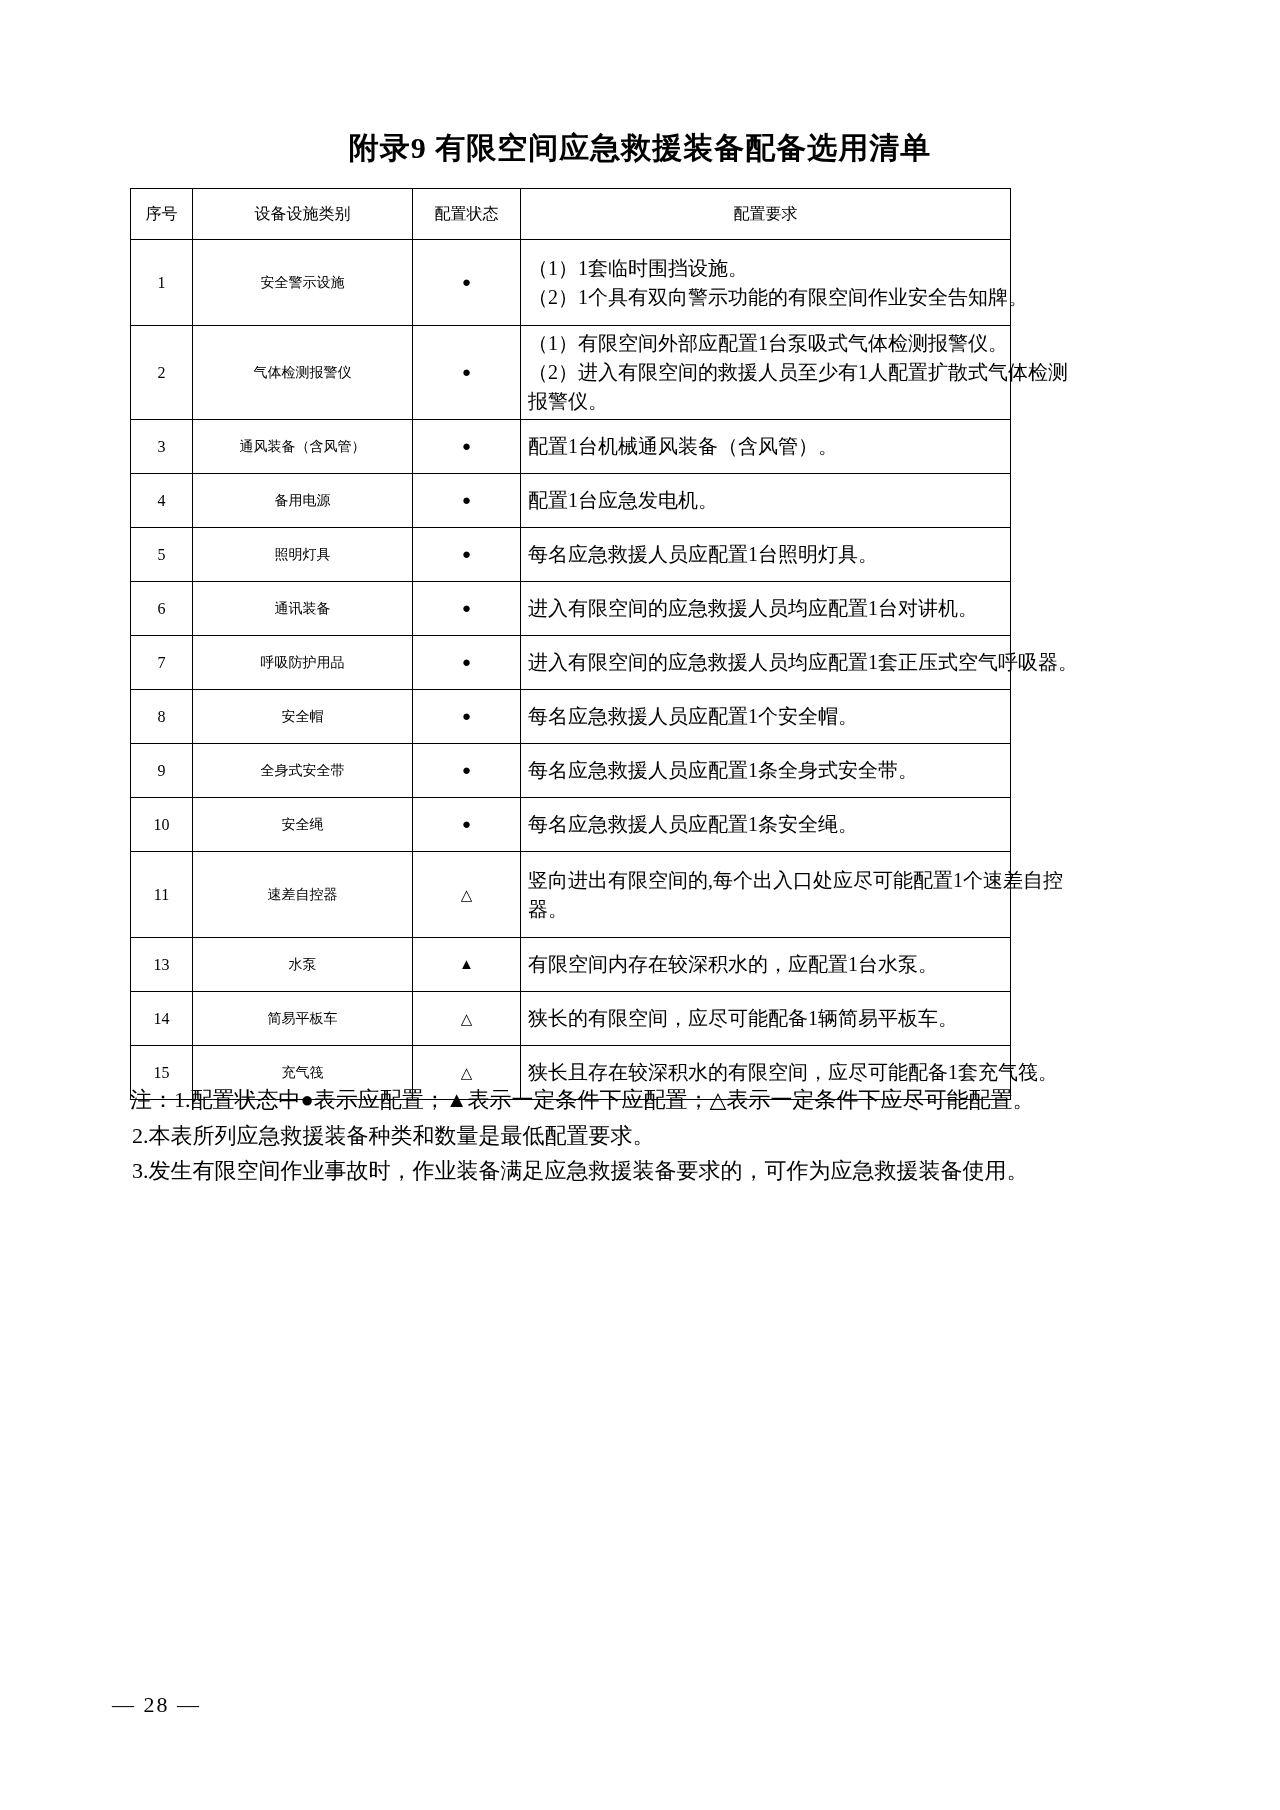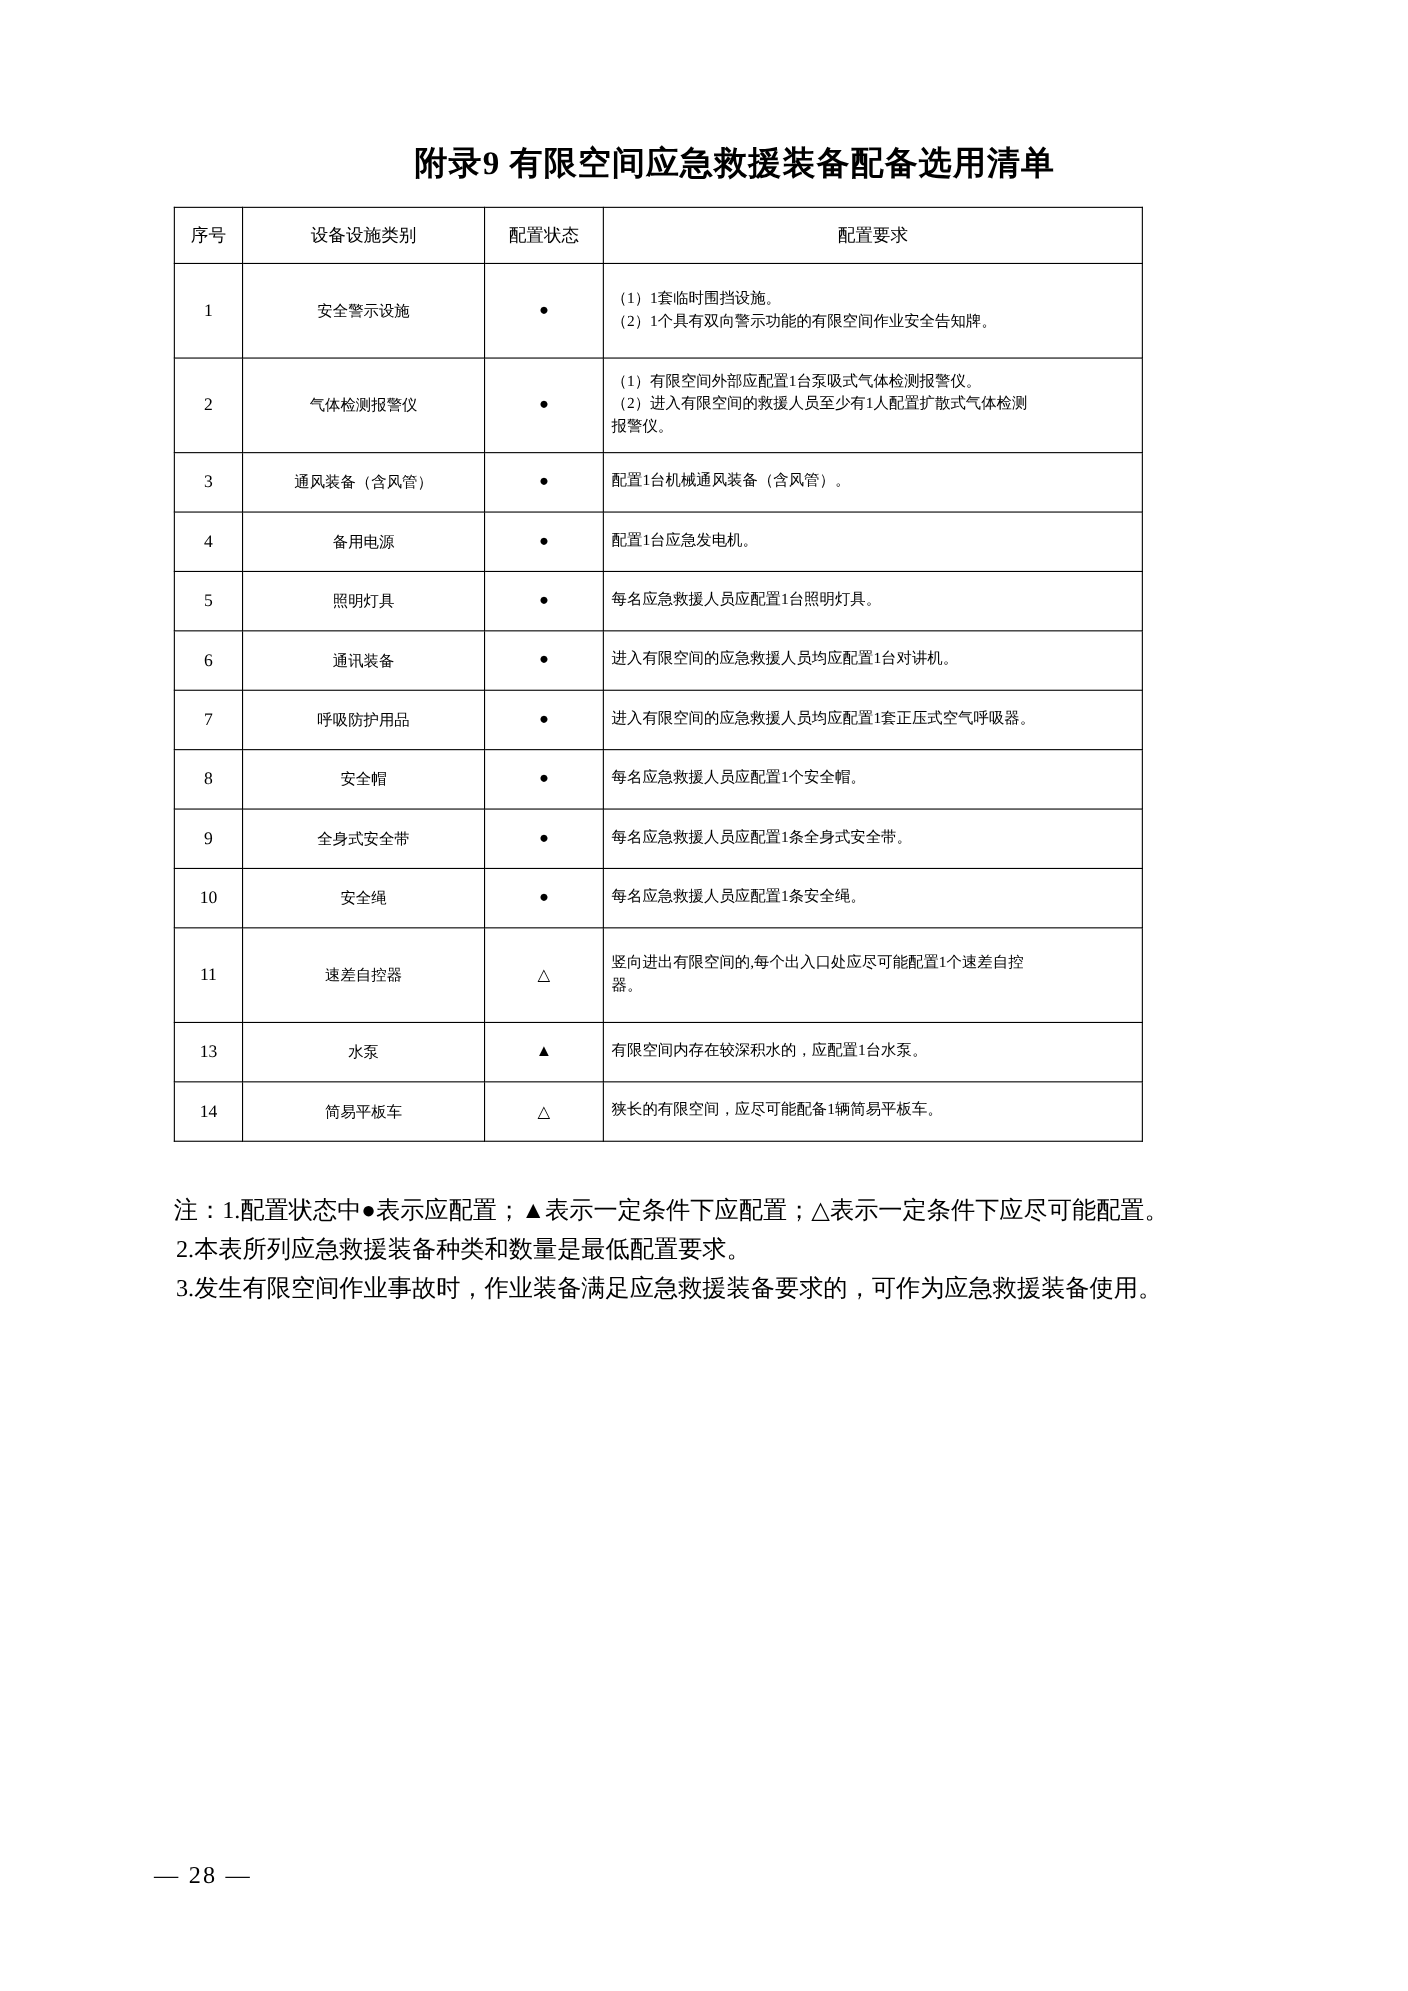--- a/index.html
+++ b/index.html
@@ -13,21 +13,20 @@
     font-family: "Liberation Serif", "DejaVu Serif", serif;
     color: #000000;
     position: relative;
     overflow: hidden;
   }
   .page {
     position: relative;
     width: 1039px;
     height: 1810px;
     box-sizing: border-box;
-    margin-left: 28px;
   }
   .doc-title {
     position: absolute;
     top: 128px;
     left: 0;
     width: 1280px;
     text-align: center;
     font-size: 30px;
     font-weight: bold;
     letter-spacing: 1px;
@@ -72,21 +71,21 @@
     font-size: 14px;
   }
   tbody td.c-status {
     text-align: center;
     font-size: 15px;
   }
   tbody td.c-req {
     text-align: left;
     padding: 3px 4px 3px 7px;
     line-height: 1.45;
-    font-size: 14px;
+    font-size: 20px;
   }
   tbody tr { height: 54px; }
   tbody tr.tall { height: 86px; }
   .req-line { display: block; white-space: nowrap; }
 
   .notes {
     position: absolute;
     top: 1082px;
     left: 130px;
     width: 890px;
@@ -233,20 +232,28 @@
             </td>
           </tr>
           <tr>
             <td class="c-no">14</td>
             <td class="c-cat">简易平板车</td>
             <td class="c-status">△</td>
             <td class="c-req">
               <span class="req-line">狭长的有限空间，应尽可能配备1辆简易平板车。</span>
             </td>
           </tr>
+          <tr>
+            <td class="c-no">15</td>
+            <td class="c-cat">充气筏</td>
+            <td class="c-status">△</td>
+            <td class="c-req">
+              <span class="req-line">狭长且存在较深积水的有限空间，应尽可能配备1套充气筏。</span>
+            </td>
+          </tr>
         </tbody>
     </table>
   </div>
 
   <div class="notes" id="notes-block">
       <span class="note-line ">注：1.配置状态中●表示应配置；▲表示一定条件下应配置；△表示一定条件下应尽可能配置。</span>
       <span class="note-line note-indent-1">2.本表所列应急救援装备种类和数量是最低配置要求。</span>
       <span class="note-line note-indent-1">3.发生有限空间作业事故时，作业装备满足应急救援装备要求的，可作为应急救援装备使用。</span>
     </div>
 

